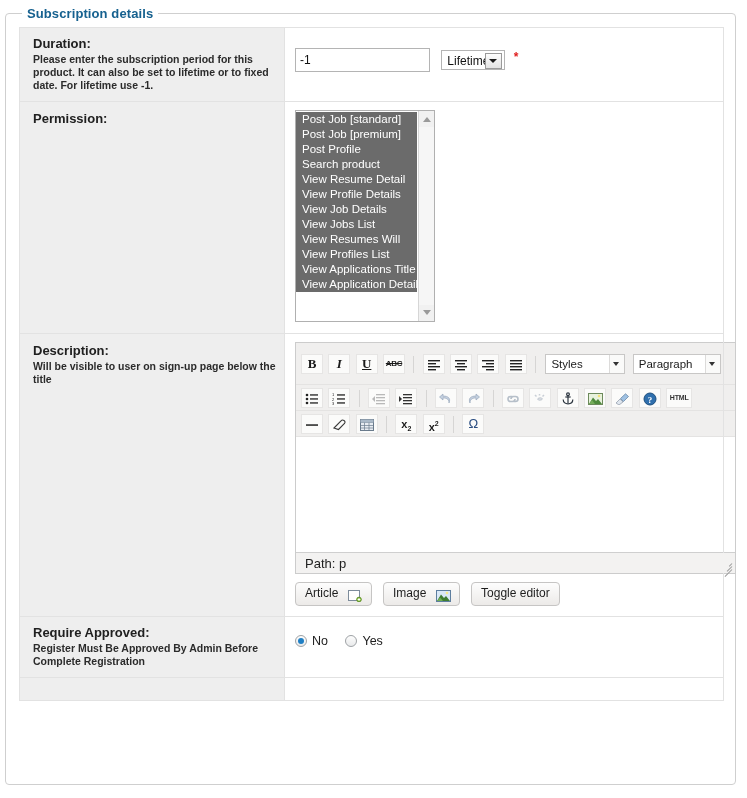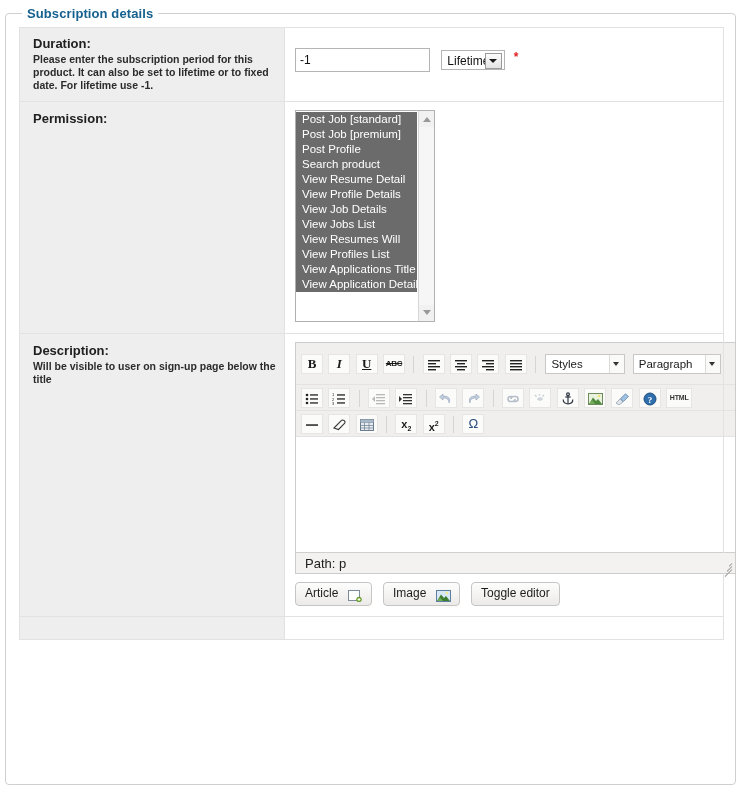--- a/index.html
+++ b/index.html
@@ -483,20 +483,32 @@
                     </svg>
               </span>
             </span>
             <span class="jb">
               <span>Toggle editor</span>
             </span>
           </div>
         </td>
       </tr>
 
+      <tr>
+        <td class="lab">
+          <div class="t">Require Approved:</div>
+          <div class="h" style="width:240px">Register Must Be Approved By Admin Before Complete Registration</div>
+        </td>
+        <td class="fld" style="padding-top:12px">
+          <div class="radiorow">
+            <span class="rd on"></span><span class="rlbl">No</span>
+            <span class="rd"></span><span class="rlbl">Yes</span>
+          </div>
+        </td>
+      </tr>
 
       <tr>
         <td class="lab" style="border-bottom:none;padding-bottom:12px">
           
         </td>
         <td class="fld" style="border-bottom:none;padding-top:10px;padding-bottom:12px">
           
         </td>
       </tr>
 

